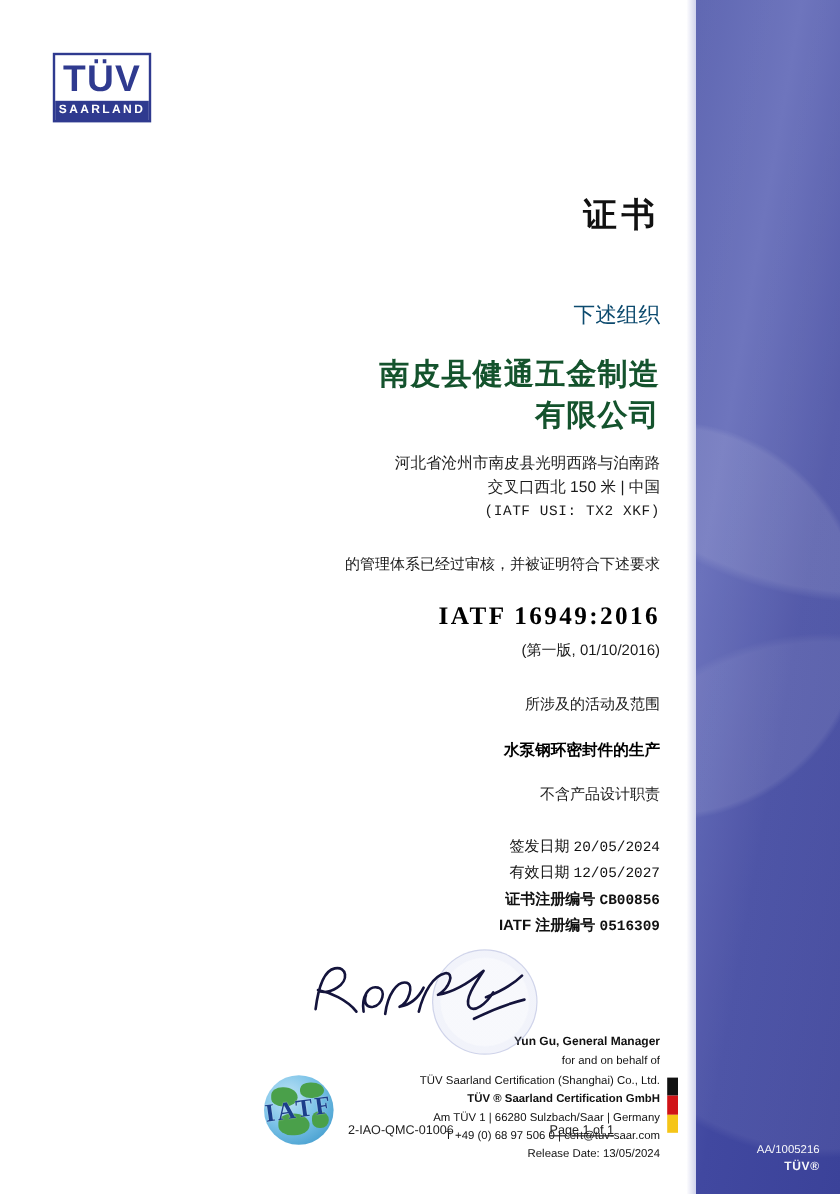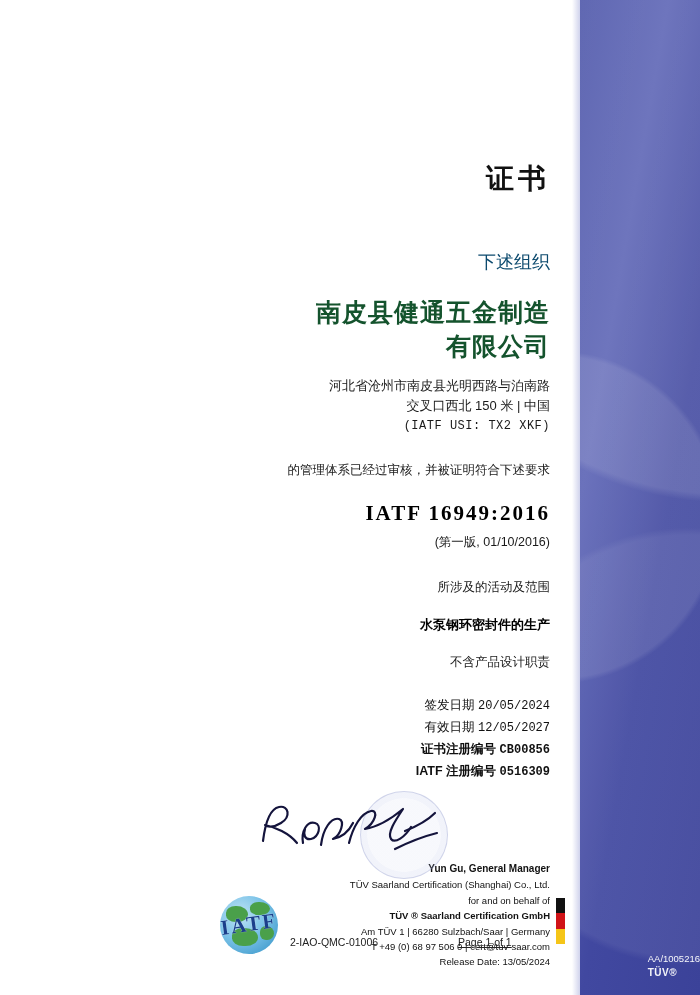--- a/index.html
+++ b/index.html
@@ -265,42 +265,46 @@
     width: 9px;
     height: 46px;
   }
   .flag div { width: 100%; height: 33.33%; }
   .flag .k { background: #111111; }
   .flag .r { background: #d01317; }
   .flag .y { background: #f5c518; }
 
   .corner-code {
     position: absolute;
-    right: 0;
+    right: 17px;
     bottom: 16px;
-    text-align: left;
+    text-align: right;
     color: #ffffff;
     font-size: 9.5px;
     line-height: 1.35;
     opacity: 0.95;
   }
   .corner-code .tuvmark {
     font-weight: bold;
     font-size: 10px;
     letter-spacing: 0.5px;
   }
 </style>
 </head>
 <body>
 
 <div class="page">
 
   <div class="blue-band"></div>
   <div class="blue-band-edge"></div>
 
+  <div class="tuv-logo">
+    <div class="tuv-word">TÜV</div>
+    <div class="tuv-sub">SAARLAND</div>
+  </div>
 
   <div class="cert-body">
 
     <div class="cert-title">证书</div>
 
     <div class="small-line">下述组织</div>
 
     <div class="org-name">
       <div>南皮县健通五金制造</div>
       <div>有限公司</div>
@@ -349,22 +353,22 @@
           <path d="M76 48 C78 32, 86 20, 94 22 C100 24, 96 38, 88 42 C98 40, 104 34, 108 26"></path>
           <path d="M104 46 C108 30, 116 16, 126 14 C134 13, 130 26, 120 32 C132 30, 146 22, 158 12 C150 24, 142 36, 146 42 C150 47, 160 40, 166 30"></path>
           <path d="M160 34 C170 30, 182 24, 190 16"></path>
           <path d="M150 52 C162 46, 176 40, 192 36"></path>
         </g>
       </svg>
     </div>
 
     <div class="sig-block">
       <div class="name">Yun Gu, General Manager</div>
+      <div>for and on behalf of</div>
       <div>TÜV Saarland Certification (Shanghai) Co., Ltd.</div>
-      <div>for and on behalf of</div>
       <div class="bold">TÜV ® Saarland Certification GmbH</div>
       <div>Am TÜV 1 | 66280 Sulzbach/Saar | Germany</div>
       <div>T +49 (0) 68 97 506 0 | cert@tuv-saar.com</div>
       <div>Release Date: 13/05/2024</div>
     </div>
 
   </div>
 
   <div class="iatf-mark">
     <div class="globe">

